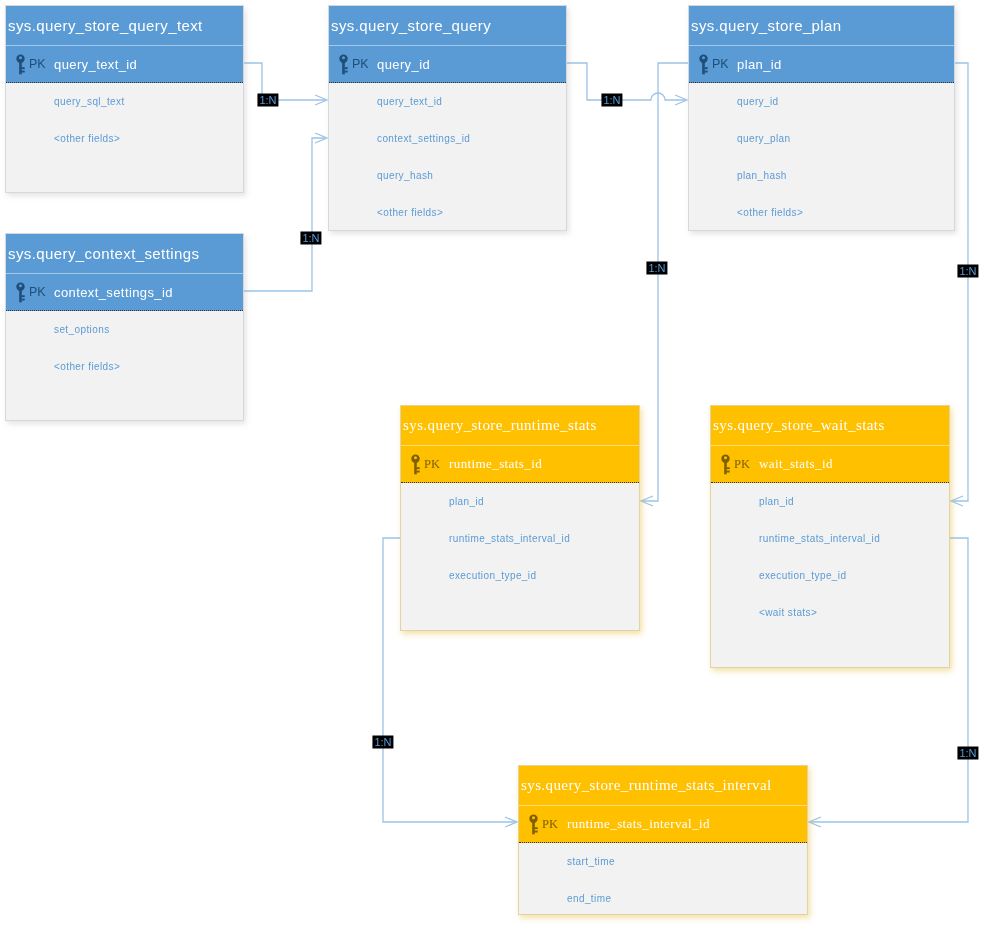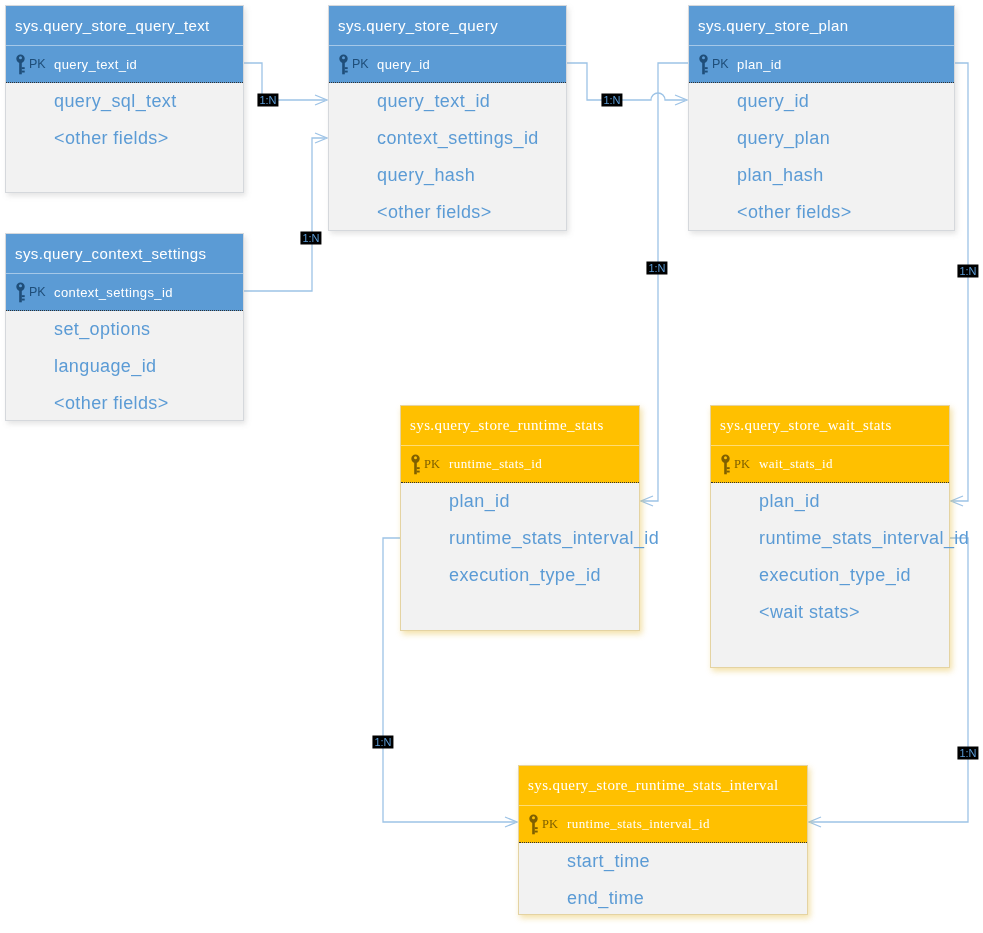--- a/index.html
+++ b/index.html
@@ -5,37 +5,37 @@
   html,body{margin:0;padding:0;background:#ffffff;}
   body{font-family:"Liberation Sans","DejaVu Sans",sans-serif;}
   .canvas{position:relative;width:983px;height:933px;background:#ffffff;overflow:hidden;}
 
   
   .wires{position:absolute;left:0;top:0;width:983px;height:933px;z-index:1;}
 
   
   .tbl{position:absolute;z-index:2;box-sizing:border-box;background:#F2F2F2;
        border:1px solid #d5d8dc;box-shadow:2px 3px 5px rgba(170,170,170,0.30);}
-  .tbl-header{height:39px;display:flex;align-items:center;padding-left:9px;
+  .tbl-header{height:39px;display:flex;align-items:center;padding-left:2px;
        color:#ffffff;font-size:15px;letter-spacing:.4px;box-sizing:border-box;}
   .tbl-pk{height:38px;display:flex;align-items:center;box-sizing:border-box;
        border-bottom:1px dotted #303030;border-top:1px solid rgba(255,255,255,0.45);}
   .tbl.blue .tbl-header,.tbl.blue .tbl-pk{background:#5B9BD5;}
   .tbl.orange .tbl-header,.tbl.orange .tbl-pk{background:#FFC000;font-family:Liberation Serif, serif;}
   .tbl.orange{border-color:#e4d3a2;box-shadow:2px 3px 6px rgba(226,178,36,0.40);}
   .pk-key{width:13px;height:21px;margin-left:8px;flex:0 0 auto;}
   .tbl.blue  .pk-key, .tbl.blue  .pk-badge{color:#1F4E79;}
   .tbl.orange .pk-key, .tbl.orange .pk-badge{color:#7F6000;}
   .pk-badge{font-size:12.5px;margin-left:2px;width:24px;flex:0 0 auto;}
   .pk-name{color:#ffffff;font-size:13px;letter-spacing:.4px;margin-left:1px;}
   .tbl-pk .pk-name{margin-left:0;}
   .pk-name{position:absolute;left:48px;}
   .tbl-pk{position:relative;}
   .frow{height:37px;line-height:37px;padding-left:48px;color:#5B9BD5;
-        font-size:18px;letter-spacing:.4px;}
+        font-size:10px;letter-spacing:.4px;}
 
   
   .rel-label{position:absolute;z-index:3;transform:translate(-50%,-50%);
         background:#000000;color:#5B9BD5;font-size:11px;padding:0 2px;line-height:13px;}
 </style>
 </head>
 <body>
 
 <div class="canvas">
 
@@ -122,21 +122,20 @@
       <svg class="pk-key" viewBox="0 0 13 21">
         <path fill="currentColor" fill-rule="evenodd" d="M6.5,0.5 A4.2,4.2 0 1 0 6.5,8.9 A4.2,4.2 0 1 0 6.5,0.5 M6.5,2.3 A1.5,1.5 0 1 1 6.5,5.3 A1.5,1.5 0 1 1 6.5,2.3"></path>
         <rect fill="currentColor" x="5.2" y="8" width="2.6" height="12.3"></rect>
         <rect fill="currentColor" x="7.6" y="13.2" width="3.1" height="1.9"></rect>
         <rect fill="currentColor" x="7.6" y="16.6" width="3.1" height="1.9"></rect>
       </svg>
       <span class="pk-badge">PK</span>
       <span class="pk-name">context_settings_id</span>
     </div>
     <div class="frow">set_options</div>
-    <div class="frow">language_id</div>
     <div class="frow">&lt;other fields&gt;</div>
   </div>
 
   <div class="tbl orange" style="left:400px;top:405px;width:240px;height:226px">
     <div class="tbl-header">sys.query_store_runtime_stats</div>
     <div class="tbl-pk">
       <svg class="pk-key" viewBox="0 0 13 21">
         <path fill="currentColor" fill-rule="evenodd" d="M6.5,0.5 A4.2,4.2 0 1 0 6.5,8.9 A4.2,4.2 0 1 0 6.5,0.5 M6.5,2.3 A1.5,1.5 0 1 1 6.5,5.3 A1.5,1.5 0 1 1 6.5,2.3"></path>
         <rect fill="currentColor" x="5.2" y="8" width="2.6" height="12.3"></rect>
         <rect fill="currentColor" x="7.6" y="13.2" width="3.1" height="1.9"></rect>

